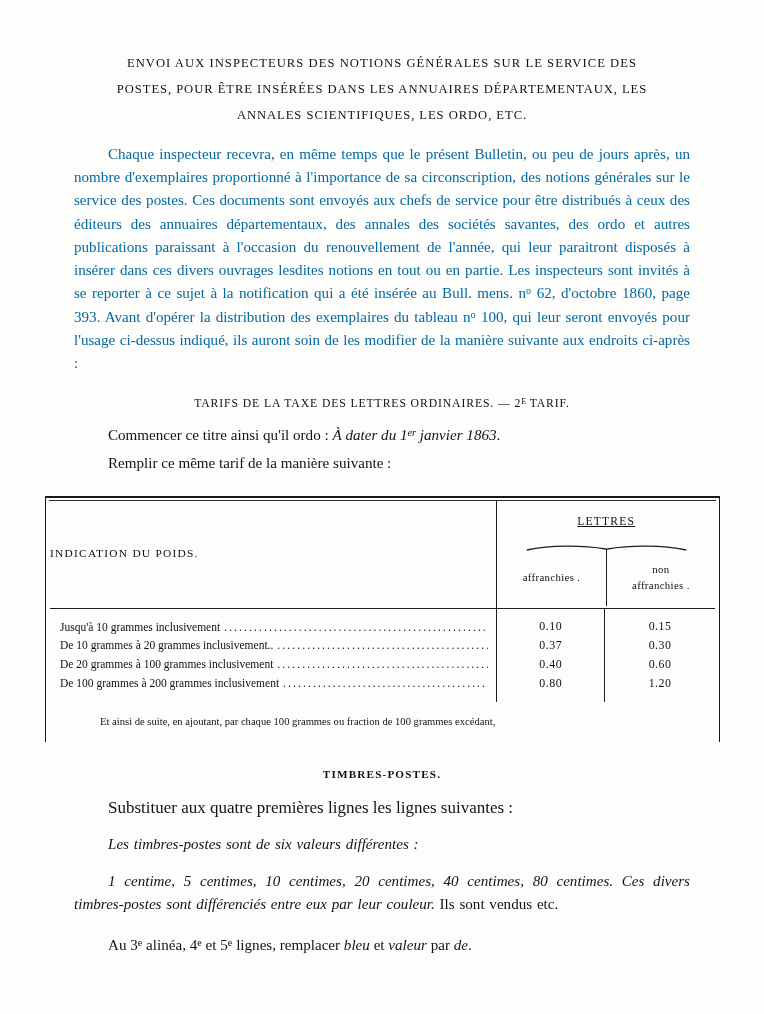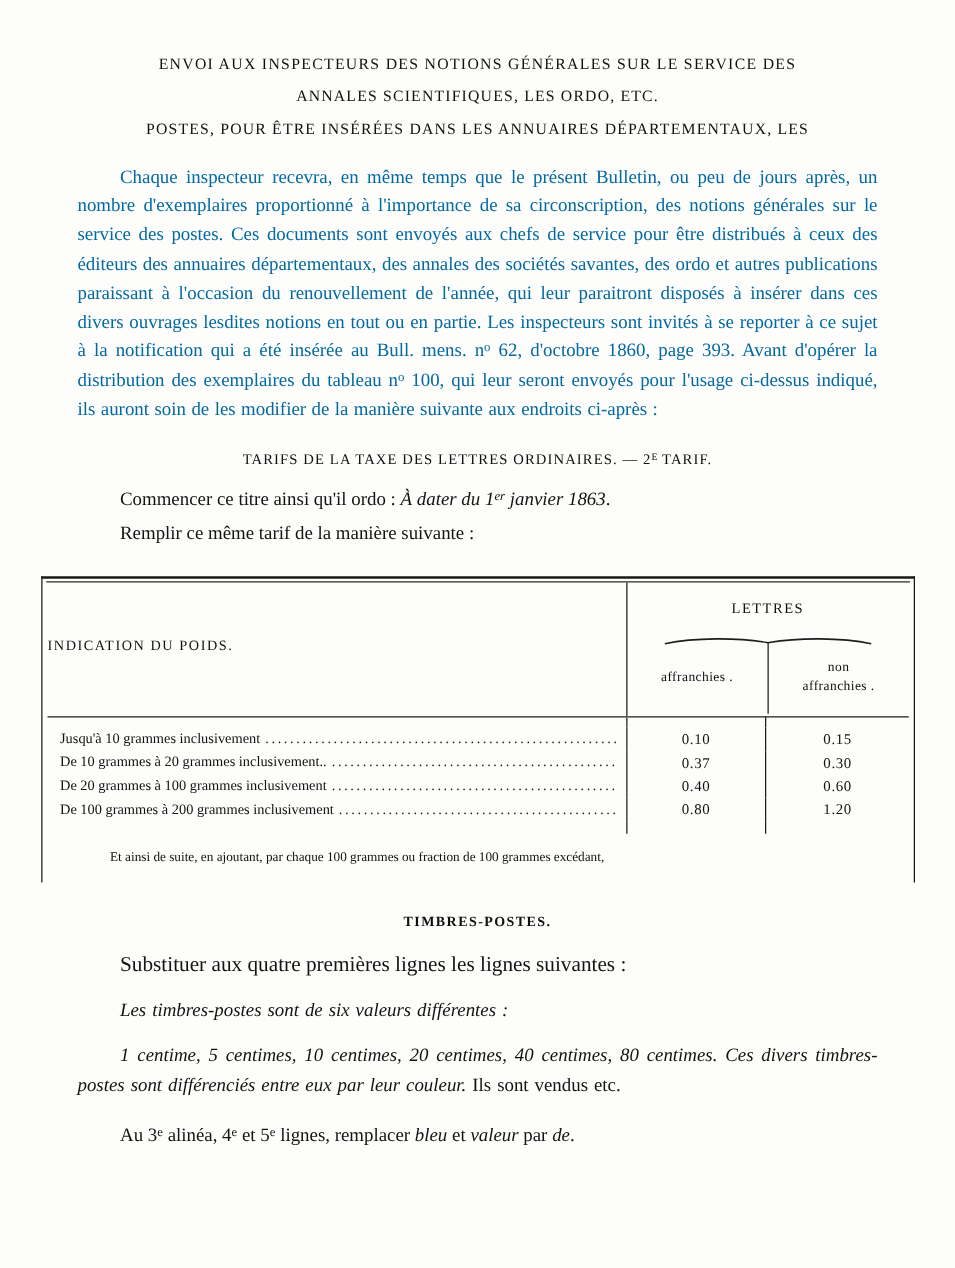--- a/index.html
+++ b/index.html
@@ -14,21 +14,21 @@
     font-family: "Liberation Serif", "DejaVu Serif", serif;
     color: #141414;
     overflow: hidden;
     position: relative;
   }
   .page {
     position: relative;
     width: 764px;
     height: 807px;
     box-sizing: border-box;
-    padding: 0;
+    padding: 12px;
     border-radius: 31px;
   }
 
   
   .doc-title {
     margin: 0;
     padding: 38px 62px 0 62px;
     font-size: 12.6px;
     font-weight: normal;
     letter-spacing: 0.75px;
@@ -125,20 +125,21 @@
     font-size: 11.4px;
     letter-spacing: 1.25px;
     text-transform: uppercase;
     color: #111;
     padding-bottom: 4px !important;
   }
   .hdr-letters {
     border-left: 1.3px solid #1d1d1d;
     padding: 0 !important;
     vertical-align: top;
+    text-decoration: underline;
   }
   .letters-box {
     position: relative;
     height: 103px;
     box-sizing: border-box;
   }
   .letters-title {
     text-align: center;
     font-size: 11.6px;
     letter-spacing: 1.2px;
@@ -264,22 +265,22 @@
     letter-spacing: 0;
   }
 </style>
 </head>
 <body>
 
 <div class="page">
 
   <h1 class="doc-title">
     <span class="ln ln1">Envoi aux inspecteurs des notions générales sur le service des</span>
+    <span class="ln ln2">postes, pour être insérées dans les annuaires départementaux, les</span>
     <span class="ln ln3">annales scientifiques, les ordo, etc.</span>
-    <span class="ln ln2">postes, pour être insérées dans les annuaires départementaux, les</span>
   </h1>
 
   <div class="body-block">
     <p class="para">Chaque inspecteur recevra, en même temps que le présent Bulletin, ou peu de jours après, un nombre d'exemplaires proportionné à l'importance de sa circonscription, des notions générales sur le service des postes. Ces documents sont envoyés aux chefs de service pour être distribués à ceux des éditeurs des annuaires départementaux, des annales des sociétés savantes, des ordo et autres publications paraissant à l'occasion du renouvellement de l'année, qui leur paraitront disposés à insérer dans ces divers ouvrages lesdites notions en tout ou en partie. Les inspecteurs sont invités à se reporter à ce sujet à la notification qui a été insérée au Bull. mens. n<sup class="ord">o</sup> 62, d'octobre 1860, page 393. Avant d'opérer la distribution des exemplaires du tableau n<sup class="ord">o</sup> 100, qui leur seront envoyés pour l'usage ci-dessus indiqué, ils auront soin de les modifier de la manière suivante aux endroits ci-après :</p>
 
     <div class="section-head">Tarifs de la taxe des lettres ordinaires. — 2<sup class="ord">e</sup> tarif.</div>
 
     <p class="lead-line"><span>Commencer ce titre ainsi qu'il ordo : </span><em class="ital">À dater du 1<sup class="ord">er</sup> janvier 1863</em><span>.</span></p>
 
     <p class="lead-line second">Remplir ce même tarif de la manière suivante :</p>

